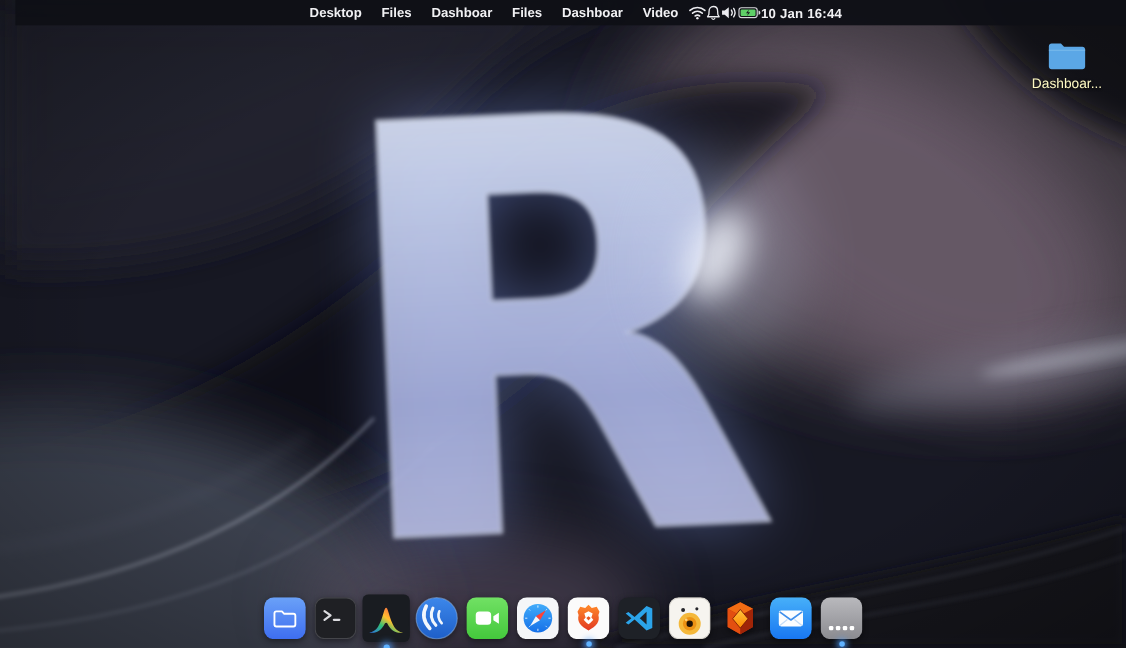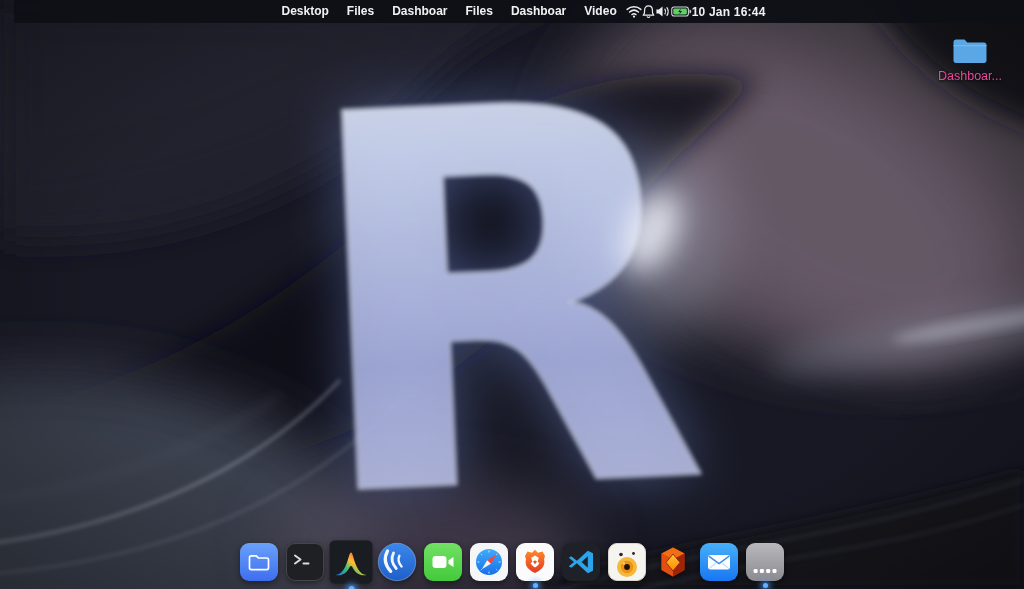--- a/index.html
+++ b/index.html
@@ -15,21 +15,21 @@
   .menu-item{padding:0 9px;line-height:23px;cursor:default;white-space:nowrap;font-weight:bold;}
   .menu-item.active{font-weight:bold;}
   .menu-right{display:flex;align-items:center;gap:0;padding-right:10px;}
   .status-icon{display:flex;align-items:center;}
   .status-icon svg{display:block;}
   .clock{font-weight:bold;font-size:12px;letter-spacing:.2px;white-space:nowrap;}
 
   
   .desktop-icon{position:absolute;top:37px;right:12px;width:84px;z-index:3;
                 display:flex;flex-direction:column;align-items:center;gap:4px;cursor:default;}
-  .desktop-icon-label{color:#ec4899;font-size:12.5px;text-shadow:0 1px 3px rgba(0,0,0,.85);
+  .desktop-icon-label{color:#fef9c3;font-size:12.5px;text-shadow:0 1px 3px rgba(0,0,0,.85);
                       max-width:84px;overflow:hidden;white-space:nowrap;}
 
   
   .dock{position:absolute;bottom:8px;left:50%;transform:translateX(-50%);
         display:flex;align-items:flex-end;gap:8px;z-index:6;}
   .dock-item{position:relative;width:38px;height:38px;cursor:pointer;}
   .dock-item svg{display:block;width:100%;height:100%;
                  filter:drop-shadow(0 2px 3px rgba(0,0,0,.45));}
   .dock-item[data-name="dock-gradient-peak-app"]{transform:scale(1.14);}
   .dock-item[data-name="dock-winbox"]{transform:scale(1.08);}

